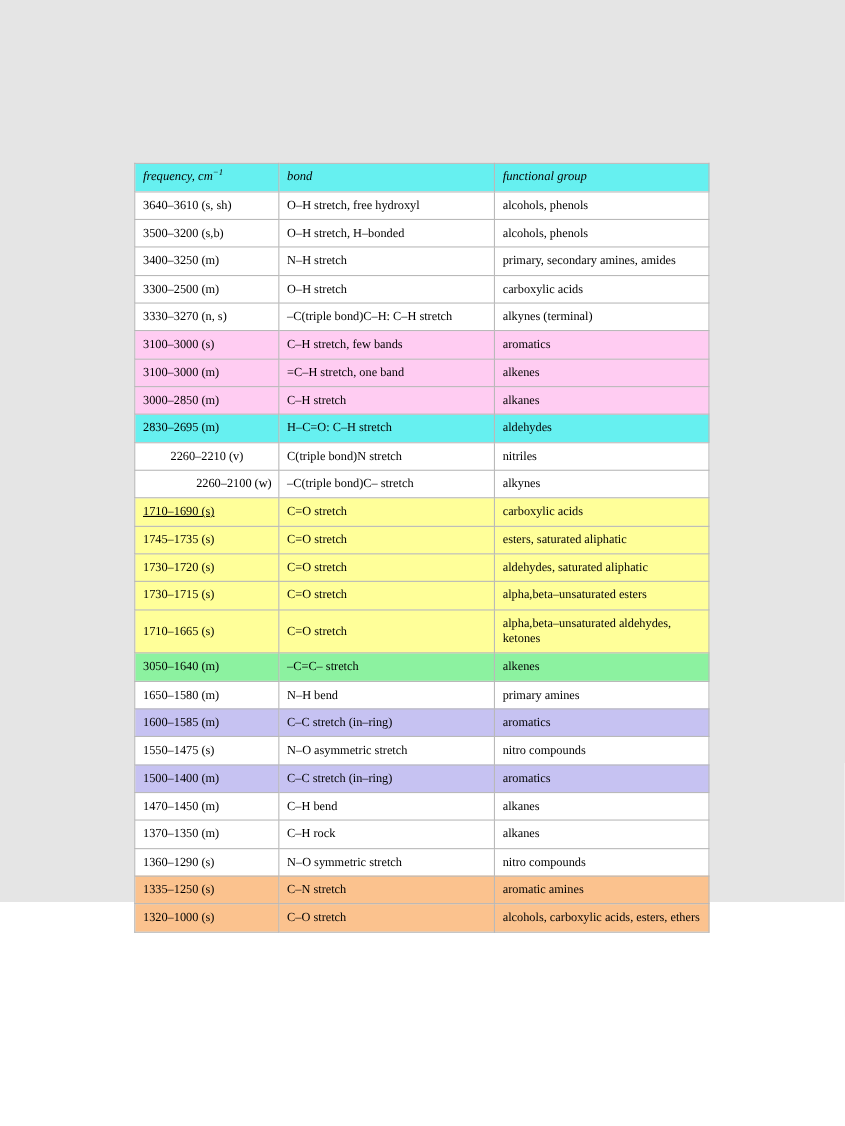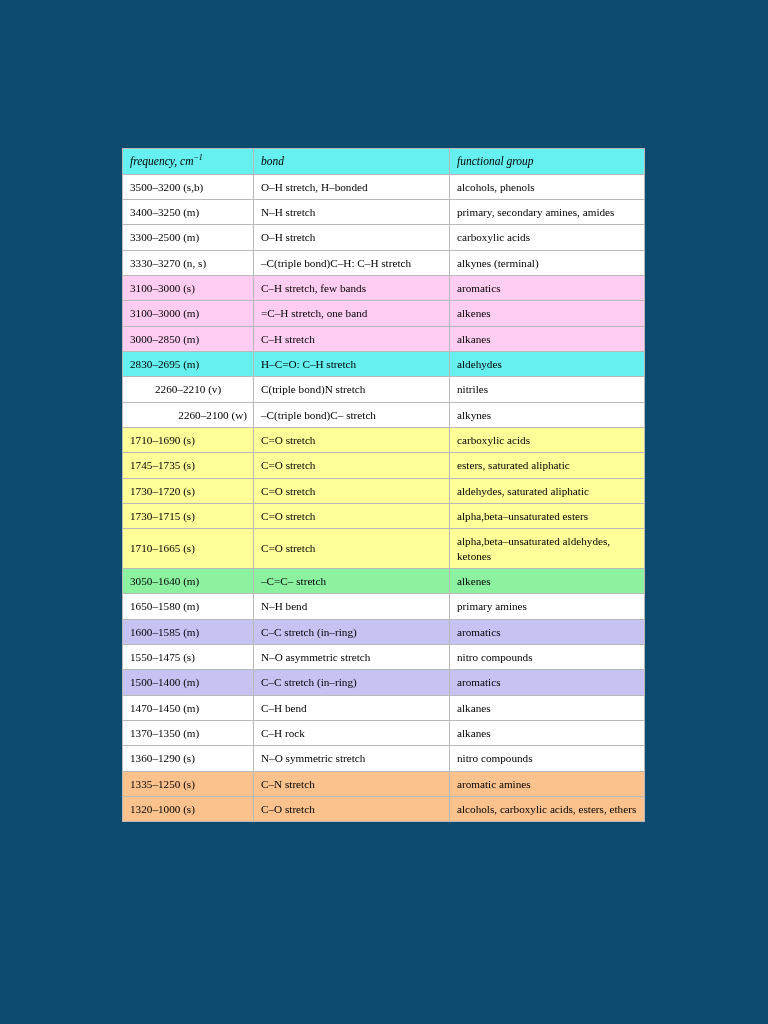--- a/index.html
+++ b/index.html
@@ -9,22 +9,22 @@
     width: 768px;
     height: 1024px;
     overflow: hidden;
   }
   body {
     font-family: "Liberation Serif", serif;
   }
   #page {
     position: relative;
     width: 768px;
-    height: 1024px;
-    background: #0c4a6e;
+    height: 820px;
+    background: #e5e5e5;
   }
   #table-wrap {
     position: absolute;
     left: 122px;
     top: 148px;
     width: 522px;
   }
   table.ir-table {
     border-collapse: collapse;
     width: 522px;
@@ -71,20 +71,25 @@
       </colgroup>
       <thead>
         <tr class="row-h">
           <th style="background: rgb(102, 240, 240);"><span>frequency, cm</span><span class="sup">−1</span></th>
           <th style="background: rgb(102, 240, 240);">bond</th>
           <th style="background: rgb(102, 240, 240);">functional group</th>
         </tr>
       </thead>
       <tbody id="tbody">
           <tr class="row-h">
+            <td style="background: rgb(255, 255, 255);">3640–3610 (s, sh)</td>
+            <td style="background: rgb(255, 255, 255);">O–H stretch, free hydroxyl</td>
+            <td style="background: rgb(255, 255, 255);">alcohols, phenols</td>
+          </tr>
+          <tr class="row-h">
             <td style="background: rgb(255, 255, 255);">3500–3200 (s,b)</td>
             <td style="background: rgb(255, 255, 255);">O–H stretch, H–bonded</td>
             <td style="background: rgb(255, 255, 255);">alcohols, phenols</td>
           </tr>
           <tr class="row-h">
             <td style="background: rgb(255, 255, 255);">3400–3250 (m)</td>
             <td style="background: rgb(255, 255, 255);">N–H stretch</td>
             <td style="background: rgb(255, 255, 255);">primary, secondary amines, amides</td>
           </tr>
           <tr class="row-h">
@@ -121,21 +126,21 @@
             <td style="background: rgb(255, 255, 255); padding-left: 32px;">2260–2210 (v)</td>
             <td style="background: rgb(255, 255, 255);">C(triple bond)N stretch</td>
             <td style="background: rgb(255, 255, 255);">nitriles</td>
           </tr>
           <tr class="row-h">
             <td style="background: rgb(255, 255, 255); text-align: right;">2260–2100 (w)</td>
             <td style="background: rgb(255, 255, 255);">–C(triple bond)C– stretch</td>
             <td style="background: rgb(255, 255, 255);">alkynes</td>
           </tr>
           <tr class="row-h">
-            <td style="background: rgb(255, 255, 153);">1710–1690 (s)</td>
+            <td style="background: rgb(255, 255, 153); text-decoration: underline;">1710–1690 (s)</td>
             <td style="background: rgb(255, 255, 153);">C=O stretch</td>
             <td style="background: rgb(255, 255, 153);">carboxylic acids</td>
           </tr>
           <tr class="row-h">
             <td style="background: rgb(255, 255, 153);">1745–1735 (s)</td>
             <td style="background: rgb(255, 255, 153);">C=O stretch</td>
             <td style="background: rgb(255, 255, 153);">esters, saturated aliphatic</td>
           </tr>
           <tr class="row-h">
             <td style="background: rgb(255, 255, 153);">1730–1720 (s)</td>

